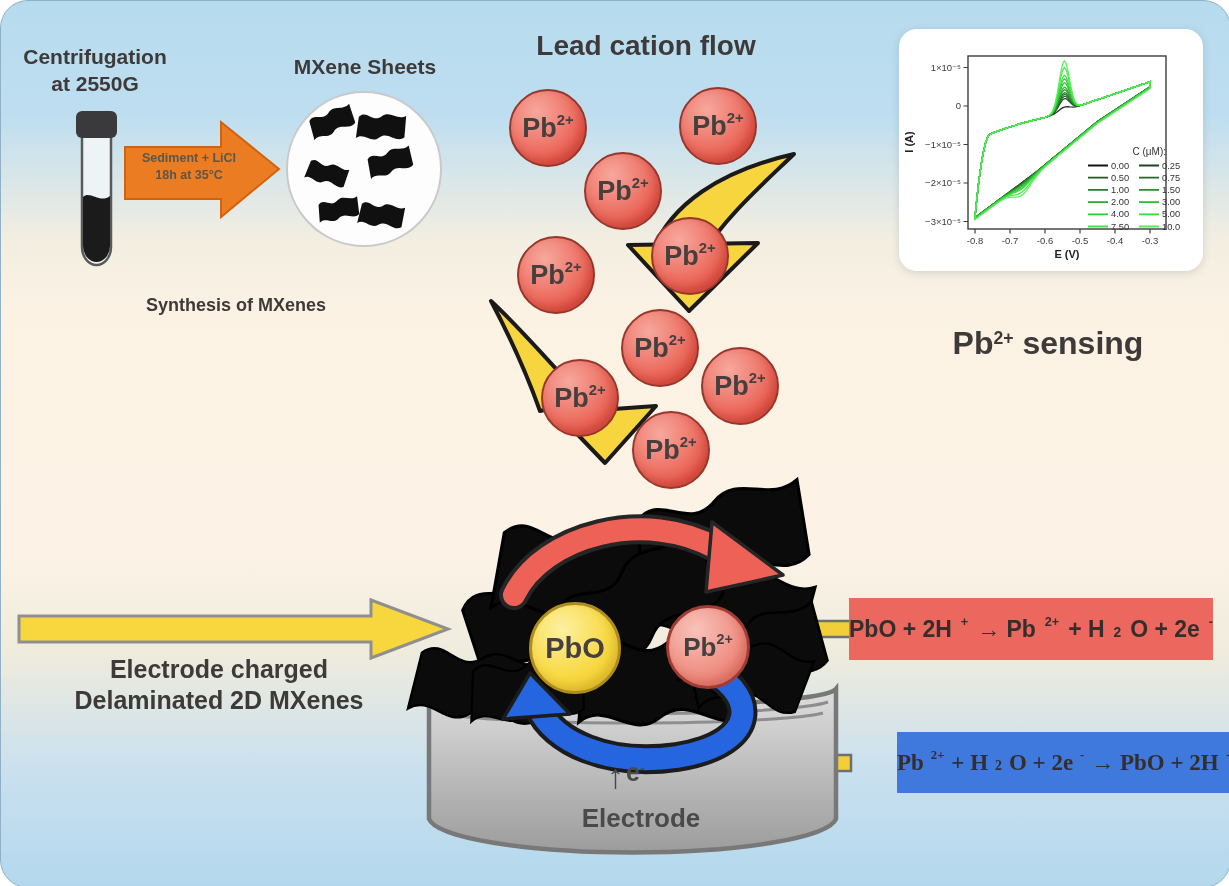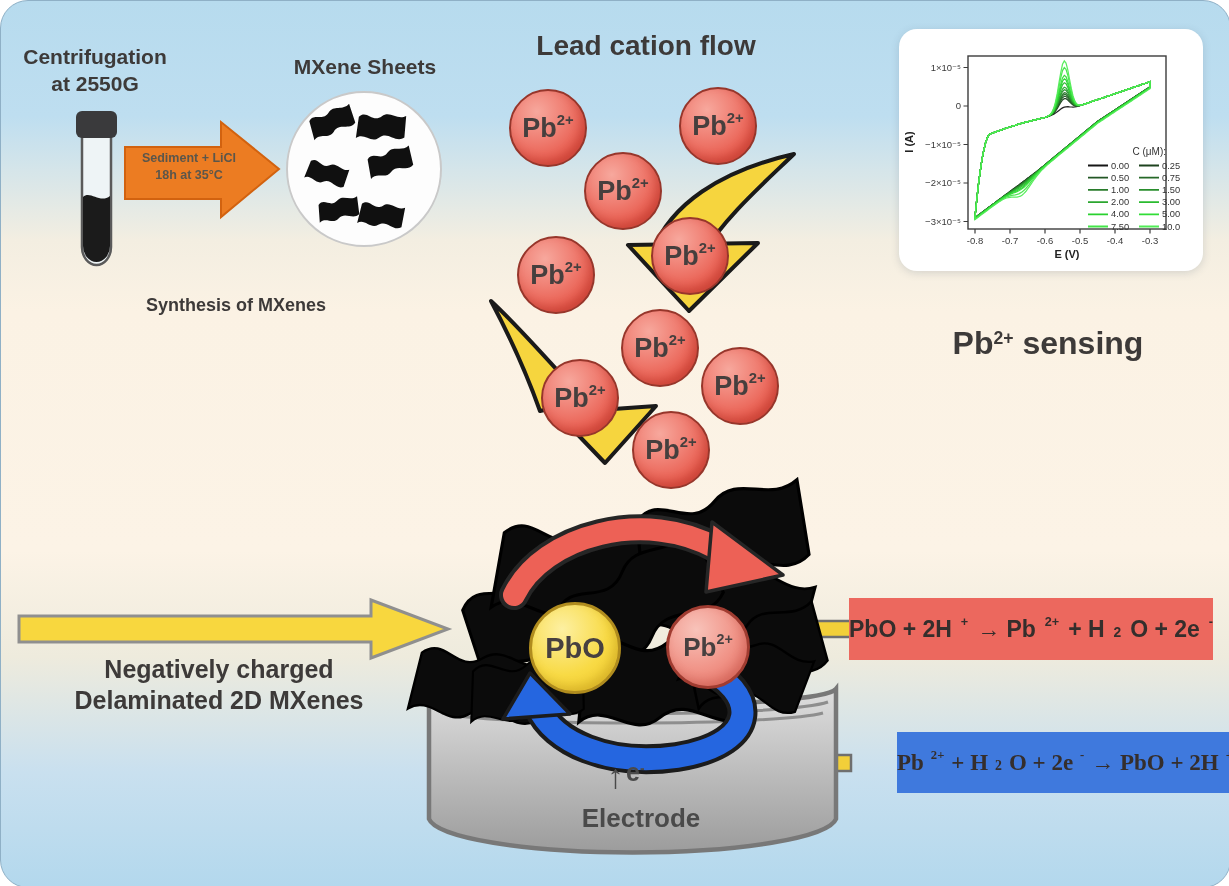--- a/index.html
+++ b/index.html
@@ -137,21 +137,21 @@
     <div>Sediment + LiCl</div>
     <div>18h at 35°C</div>
   </div>
 
   <div class="label" id="t-mxsheets">MXene Sheets</div>
   <div class="label" id="t-synth">Synthesis of MXenes</div>
   <div class="label" id="t-leadflow">Lead cation flow</div>
   <div class="label" id="t-sensing">Pb<span class="sp">2+</span> sensing</div>
 
   <div class="label" id="t-neg">
-    <div>Negatively charged</div>
+    <div>Electrode charged</div>
     <div>Delaminated 2D MXenes</div>
   </div>
 
   <div id="ion-layer">
       <div class="ion" style="left: 508px; top: 88px;">Pb<span class="sp">2+</span></div>
       <div class="ion" style="left: 678px; top: 86px;">Pb<span class="sp">2+</span></div>
       <div class="ion" style="left: 583px; top: 151px;">Pb<span class="sp">2+</span></div>
       <div class="ion" style="left: 516px; top: 235px;">Pb<span class="sp">2+</span></div>
       <div class="ion" style="left: 650px; top: 216px;">Pb<span class="sp">2+</span></div>
       <div class="ion" style="left: 620px; top: 308px;">Pb<span class="sp">2+</span></div>

